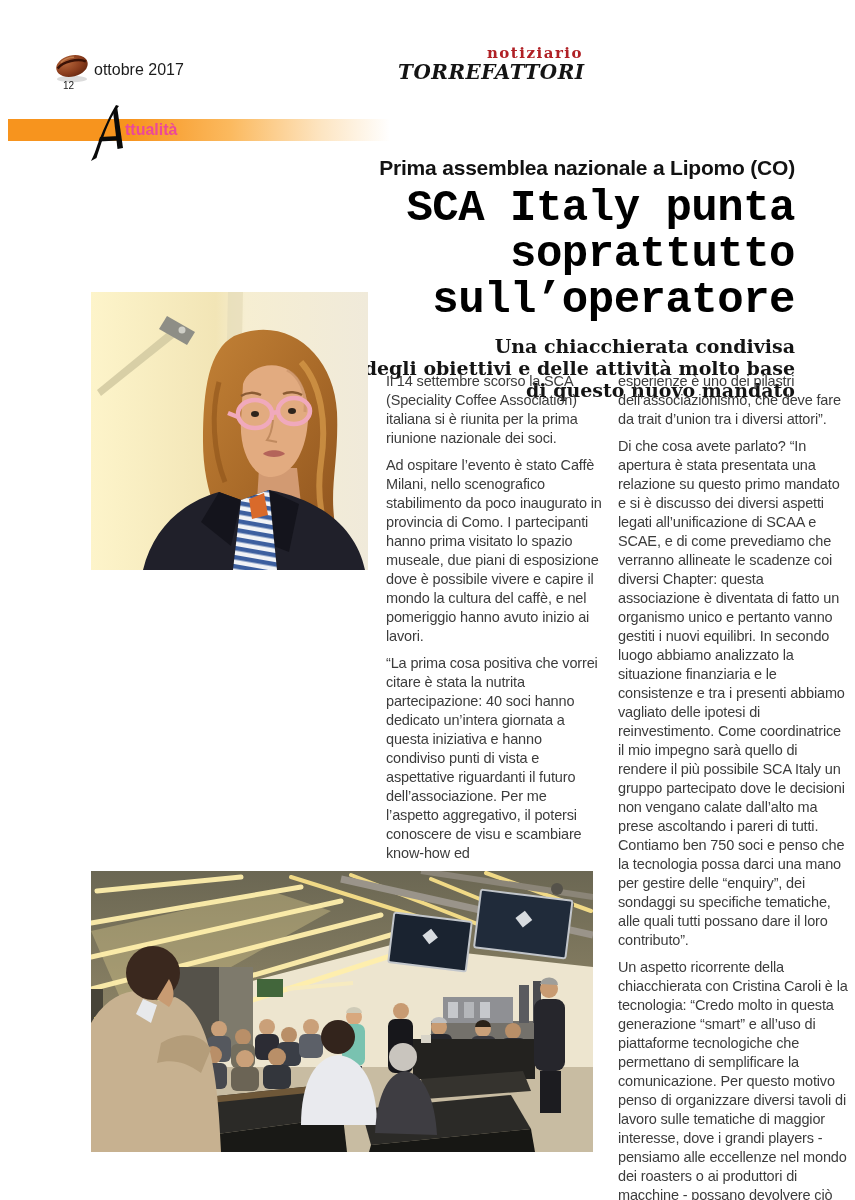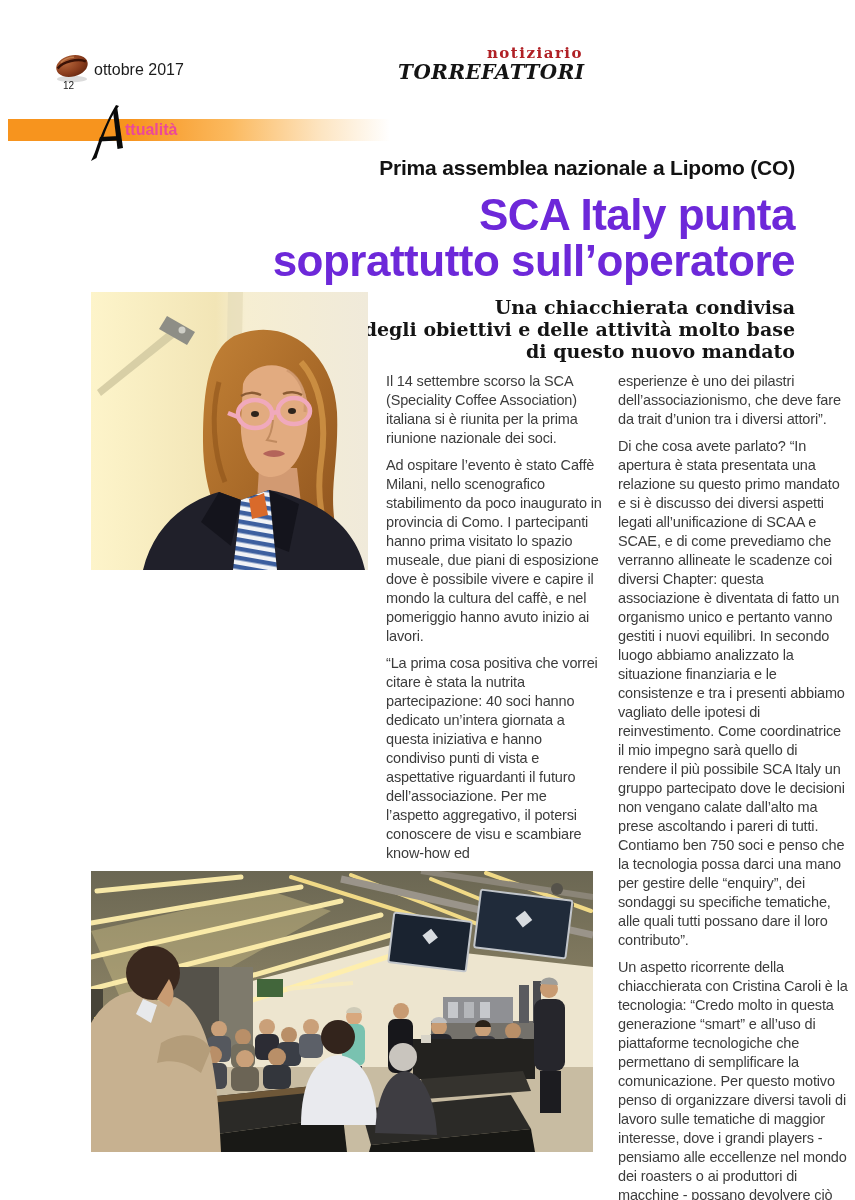--- a/index.html
+++ b/index.html
@@ -17,22 +17,22 @@
   .masthead-bottom{font-family:"DejaVu Serif","Liberation Serif",serif;font-weight:bold;
     font-size:20px;letter-spacing:.5px;color:#141414;margin-top:1px;font-style:italic;}
   
   .section-bar{position:absolute;left:8px;top:119px;width:382px;height:22px;
     background:linear-gradient(to right,#f7941e 0%,#f7941e 32%,#fbb95e 58%,#fde5c2 82%,#ffffff 100%);}
   .section-a{position:absolute;left:90px;top:104px;}
   .section-rest{position:absolute;left:125px;top:121px;font-size:16px;font-weight:bold;color:#ec4899;}
   
   .art-header{position:absolute;right:60px;top:156px;width:660px;text-align:right;}
   .kicker{font-size:21px;font-weight:bold;color:#121212;letter-spacing:-0.2px;}
-  .headline{font-family:Liberation Sans, sans-serif;font-weight:bold;
-    font-size:44px;line-height:46px;color:#6d28d9;letter-spacing:-0.5px;margin-top:12px;}
+  .headline{font-family:Liberation Mono, monospace;font-weight:bold;
+    font-size:44px;line-height:46px;color:#000000;letter-spacing:-0.5px;margin-top:5px;}
   .subtitle{font-family:"DejaVu Serif","Liberation Serif",serif;font-weight:bold;
     font-size:19px;line-height:22px;color:#141414;margin-top:12px;}
   
   .photo{position:absolute;display:block;margin:0;padding:0;}
   .photo1{left:91px;top:292px;width:277px;height:278px;}
   .photo2{left:91px;top:871px;width:502px;height:281px;}
   .photo svg{display:block;}
   
   .col{position:absolute;top:372px;font-size:14.5px;line-height:19px;letter-spacing:-0.15px;color:#3c3c3c;}
   .col1{left:386px;width:216px;}

